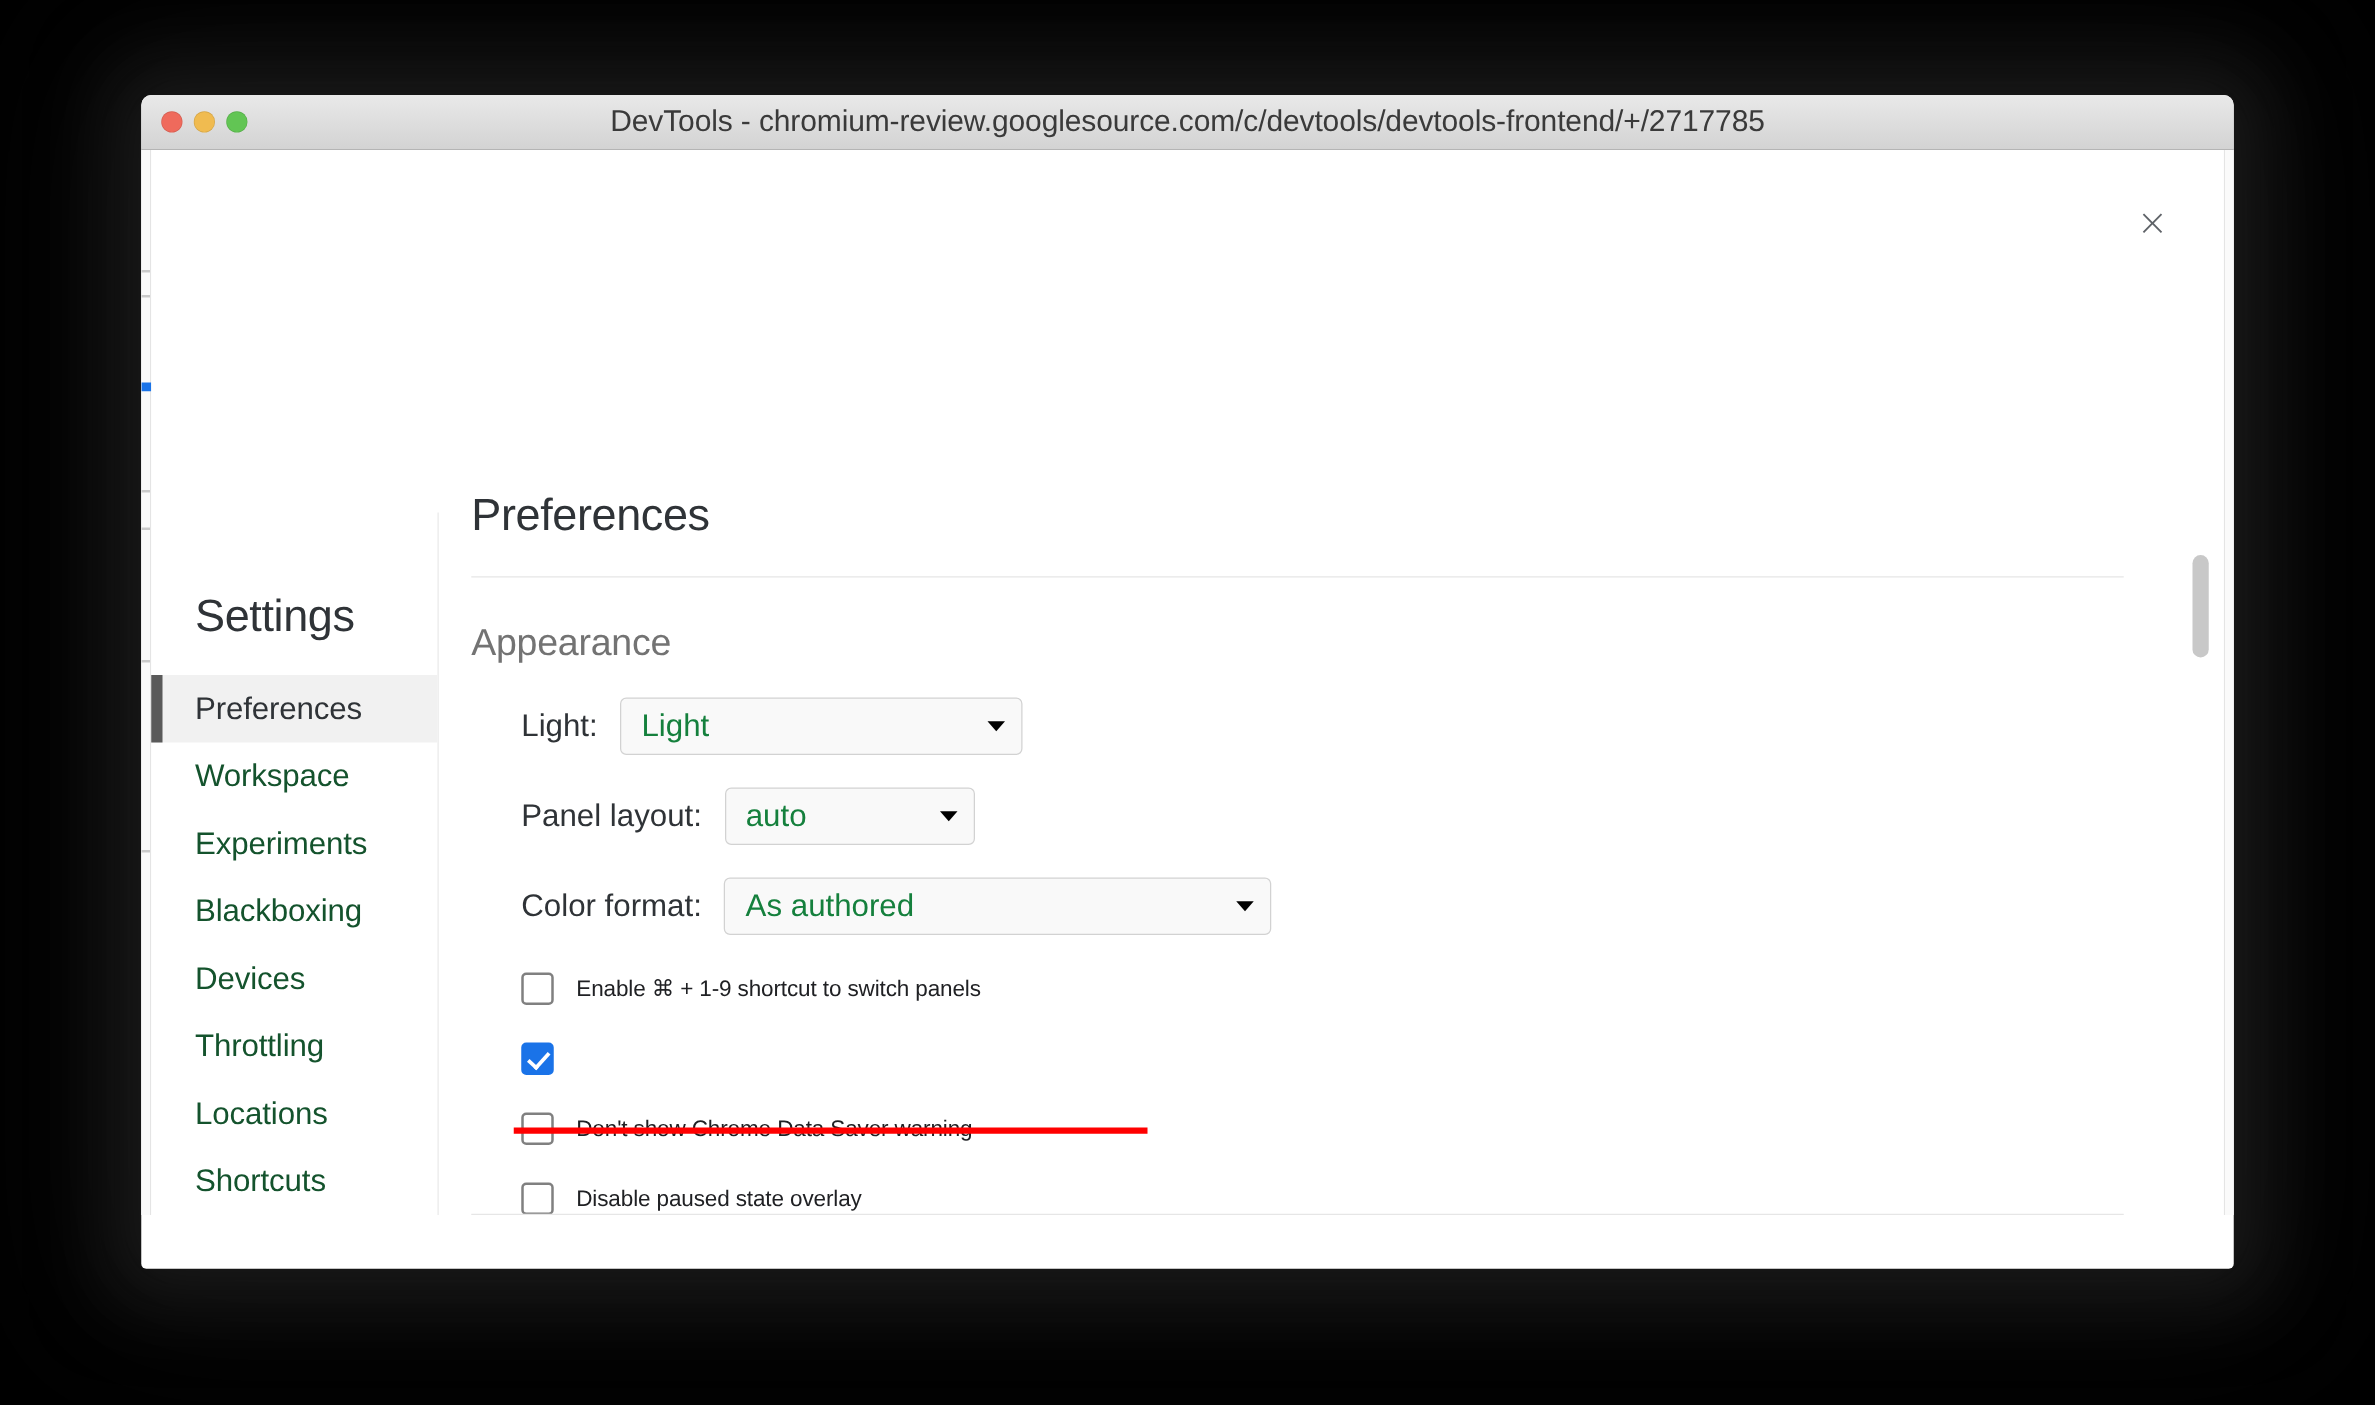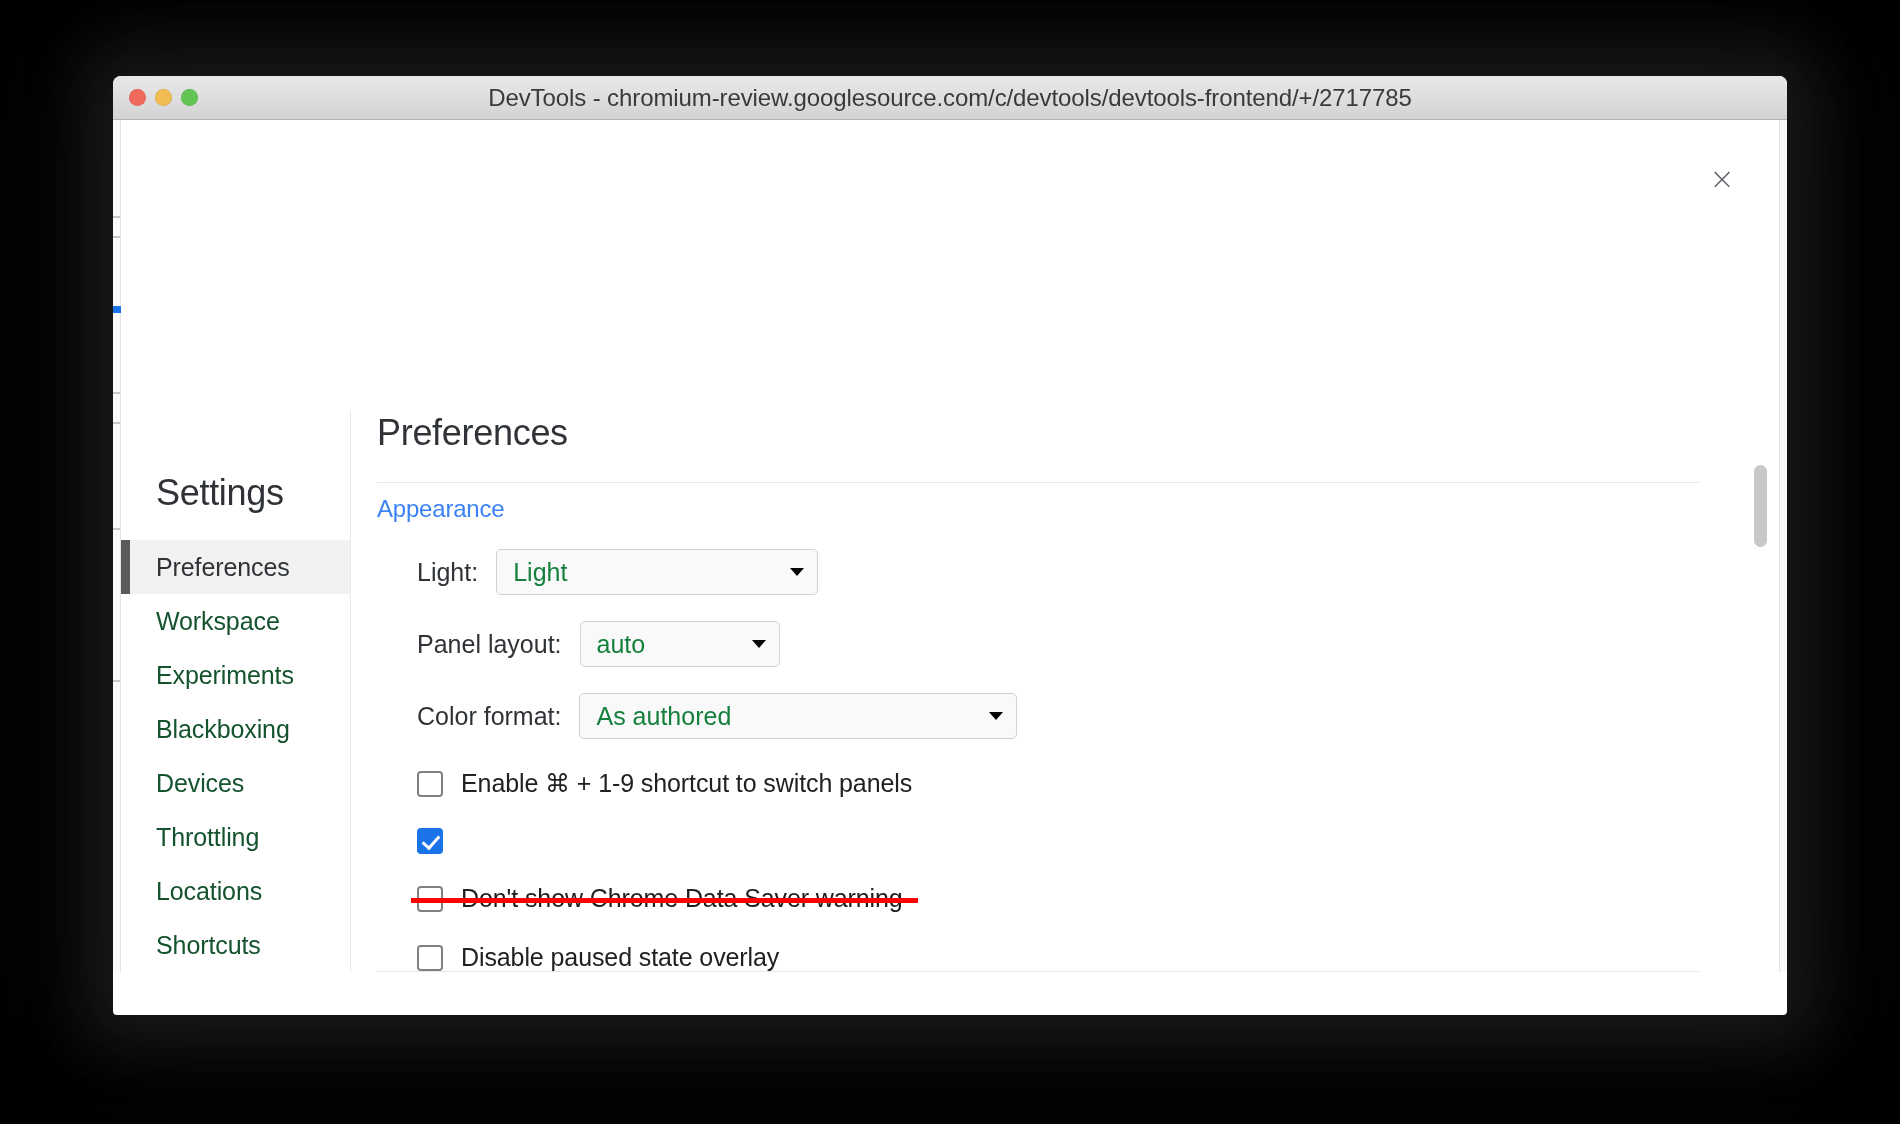--- a/index.html
+++ b/index.html
@@ -144,24 +144,24 @@
     color: #2f3337;
     padding-left: 26px;
     letter-spacing: -0.3px;
   }
   .content-sep {
     margin: 28px 80px 0 26px;
     height: 1px;
     background: #e6e6e6;
   }
   .section-title {
-    font-size: 24px;
-    color: #3b82f6;
+    font-size: 30px;
+    color: #737373;
     padding-left: 26px;
-    margin-top: 12px;
+    margin-top: 36px;
     letter-spacing: -0.2px;
   }
 
   .field-row {
     display: flex;
     align-items: center;
     margin-top: 26px;
     padding-left: 66px;
   }
   .field-label {
@@ -220,21 +220,21 @@
   .checkbox.checked::after {
     content: "";
     position: absolute;
     left: 7px; top: 2px;
     width: 7px; height: 14px;
     border: solid #ffffff;
     border-width: 0 3px 3px 0;
     transform: rotate(42deg);
   }
   .check-label {
-    font-size: 25px;
+    font-size: 18px;
     color: #202124;
     white-space: nowrap;
     letter-spacing: -0.1px;
   }
 
   
   .strike-line {
     position: absolute;
     left: 60px;
     top: 50%;

